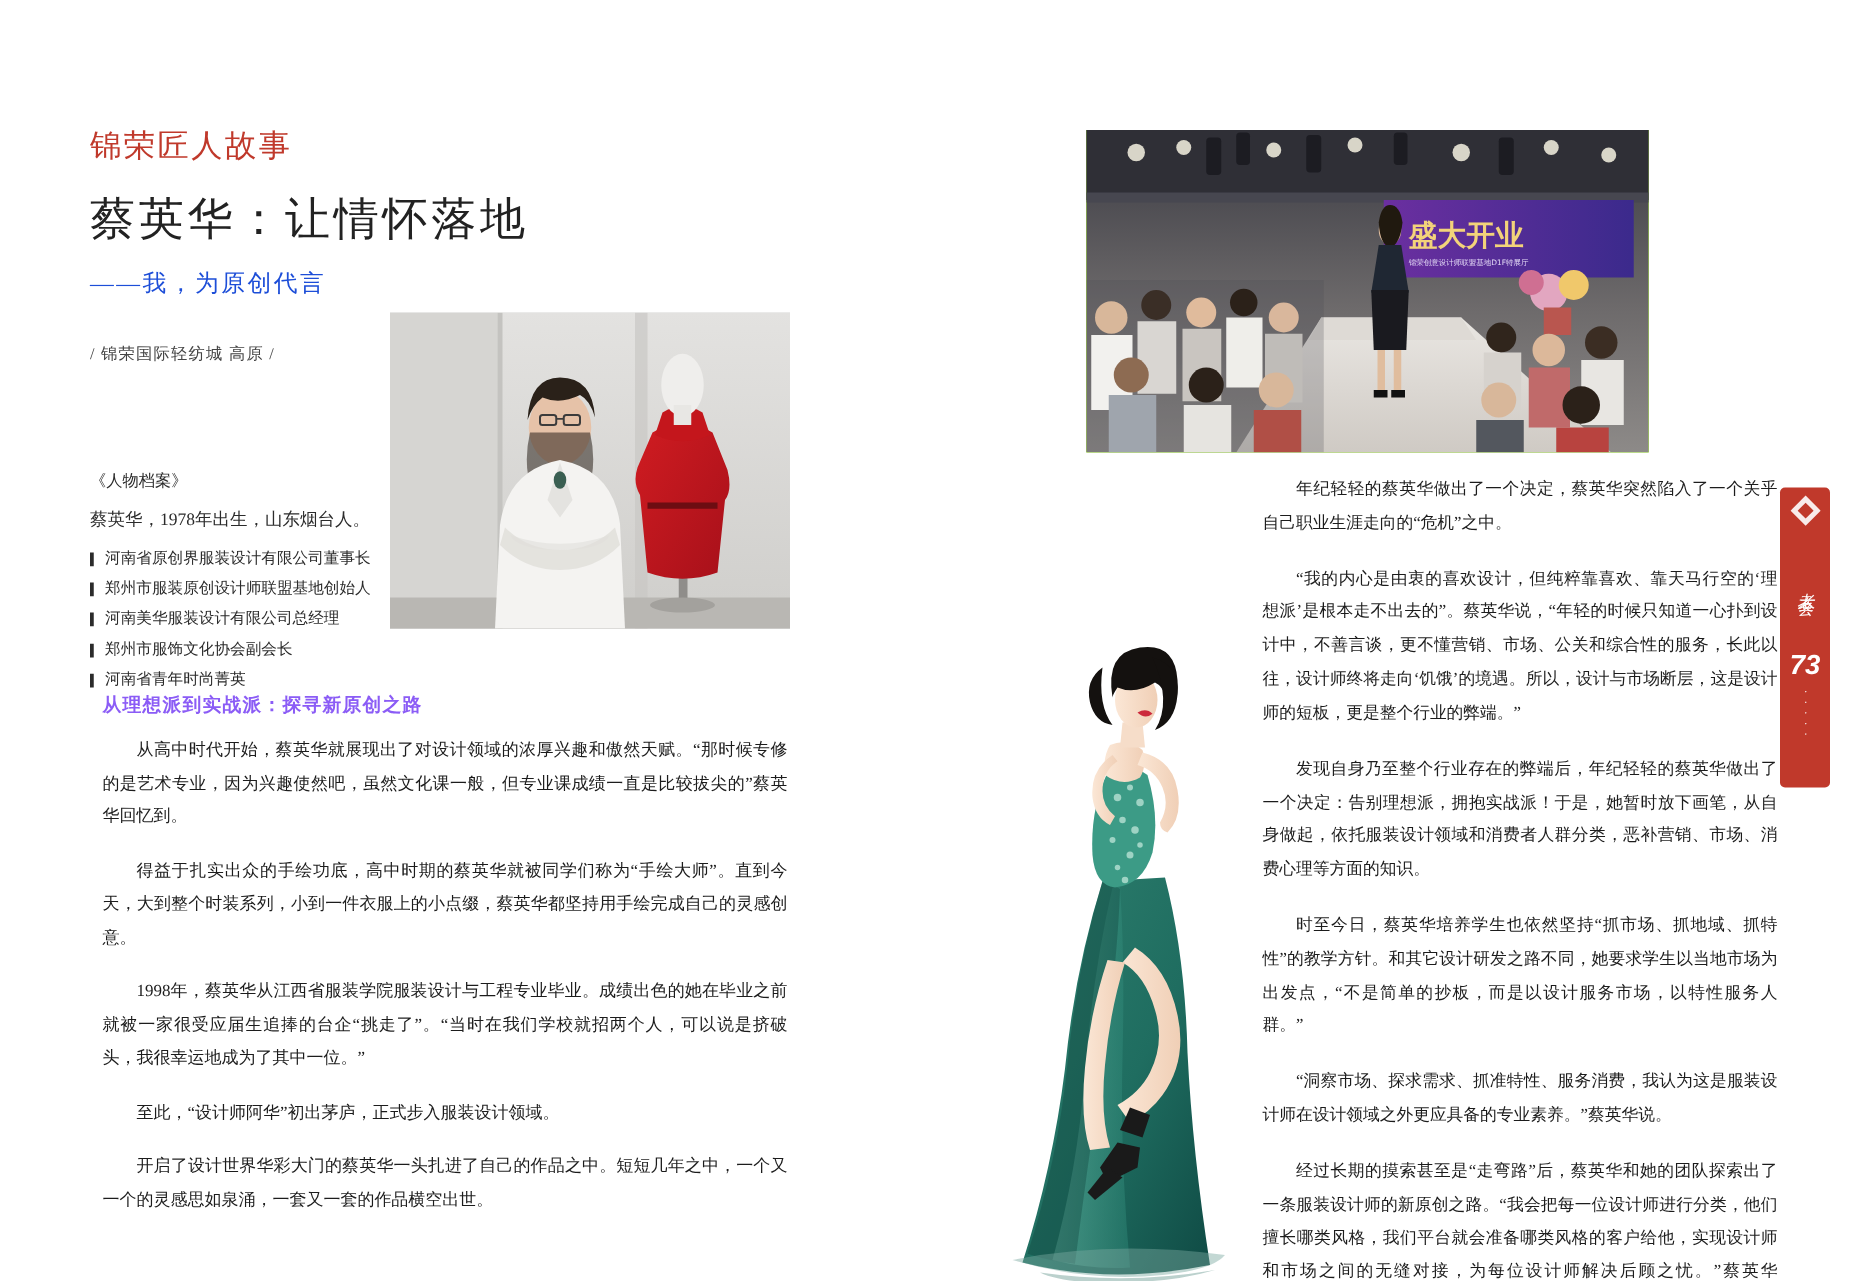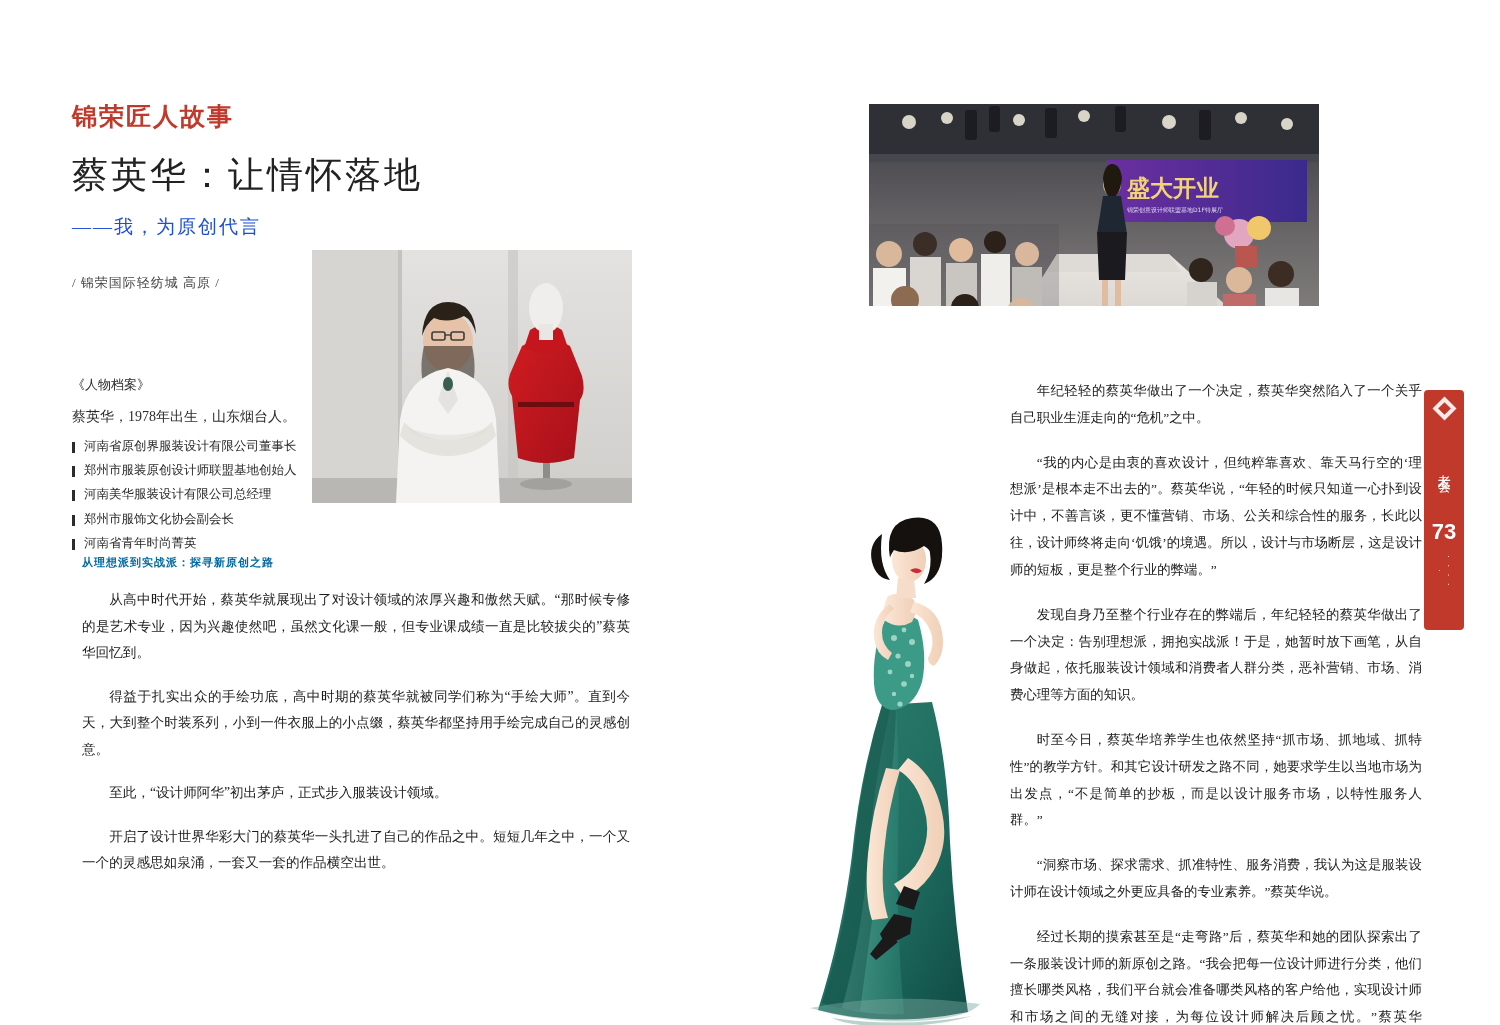--- a/index.html
+++ b/index.html
@@ -22,21 +22,21 @@
 
   
   .left-col {
     position: absolute;
     left: 72px;
     top: 100px;
     width: 560px;
   }
   .kicker {
     font-family: "DejaVu Serif", serif;
-    font-weight: bold;
+    font-weight: normal;
     font-size: 25px;
     letter-spacing: 2px;
     color: #c0392b;
     margin: 0 0 18px 0;
   }
   .headline {
     font-size: 36px;
     letter-spacing: 3px;
     color: #222;
     margin: 0 0 14px 0;
@@ -101,24 +101,24 @@
     height: 253px;
     overflow: hidden;
     background: #d8d8d6;
   }
   .portrait svg { display: block; }
 
   .section-title {
     position: absolute;
     left: 10px;
     top: 455px;
-    font-size: 11px;
+    font-size: 15px;
     font-weight: bold;
     letter-spacing: 1px;
-    color: #0369a1;
+    color: #8b5cf6;
   }
   .body-left {
     position: absolute;
     left: 10px;
     top: 487px;
     width: 548px;
   }
   p.para {
     margin: 0 0 17px 0;
     font-size: 13.6px;
@@ -127,21 +127,21 @@
     text-indent: 2em;
     color: #1c1c1c;
   }
 
   
   .runway-photo {
     position: absolute;
     left: 869px;
     top: 104px;
     width: 450px;
-    height: 202px;
+    height: 258px;
     overflow: hidden;
     background: #84cc16;
   }
   .body-right {
     position: absolute;
     left: 1010px;
     top: 378px;
     width: 412px;
   }
   .body-right p.para {
@@ -154,20 +154,21 @@
   .side-tab {
     position: absolute;
     left: 1424px;
     top: 390px;
     width: 40px;
     height: 240px;
     background: #c0392b;
     border-radius: 4px;
     color: #fff;
     text-align: center;
+    font-style: italic;
   }
   .side-tab .diamond {
     margin: 10px auto 8px auto;
     width: 17px;
     height: 17px;
     background: #fff;
     opacity: .9;
     transform: rotate(45deg);
     position: relative;
   }
@@ -277,20 +278,21 @@
         <path d="M96 178 q40 14 80 0 q-6 12 -40 12 q-34 0 -40 -12z" fill="#e8e7e4"></path>
         <path d="M92 172 q18 18 44 18 q26 0 44 -18 l4 14 q-20 20 -48 20 q-28 0 -48 -20z" fill="#e0ded9" opacity=".8"></path>
       </svg>
     </div>
 
     <div class="section-title">从理想派到实战派：探寻新原创之路</div>
 
     <div class="body-left">
       <p class="para">从高中时代开始，蔡英华就展现出了对设计领域的浓厚兴趣和傲然天赋。“那时候专修的是艺术专业，因为兴趣使然吧，虽然文化课一般，但专业课成绩一直是比较拔尖的”蔡英华回忆到。</p>
       <p class="para">得益于扎实出众的手绘功底，高中时期的蔡英华就被同学们称为“手绘大师”。直到今天，大到整个时装系列，小到一件衣服上的小点缀，蔡英华都坚持用手绘完成自己的灵感创意。</p>
+      <p class="para">1998年，蔡英华从江西省服装学院服装设计与工程专业毕业。成绩出色的她在毕业之前就被一家很受应届生追捧的台企“挑走了”。“当时在我们学校就招两个人，可以说是挤破头，我很幸运地成为了其中一位。”</p>
       <p class="para">至此，“设计师阿华”初出茅庐，正式步入服装设计领域。</p>
       <p class="para">开启了设计世界华彩大门的蔡英华一头扎进了自己的作品之中。短短几年之中，一个又一个的灵感思如泉涌，一套又一套的作品横空出世。</p>
     </div>
   </div>
 
   <div class="runway-photo">
     <svg width="450" height="258" viewBox="0 0 450 258" xmlns="http://www.w3.org/2000/svg">
       <defs>
         <linearGradient id="hall" x1="0" y1="0" x2="0" y2="1">
           <stop offset="0%" stop-color="#3a3a42"></stop>

